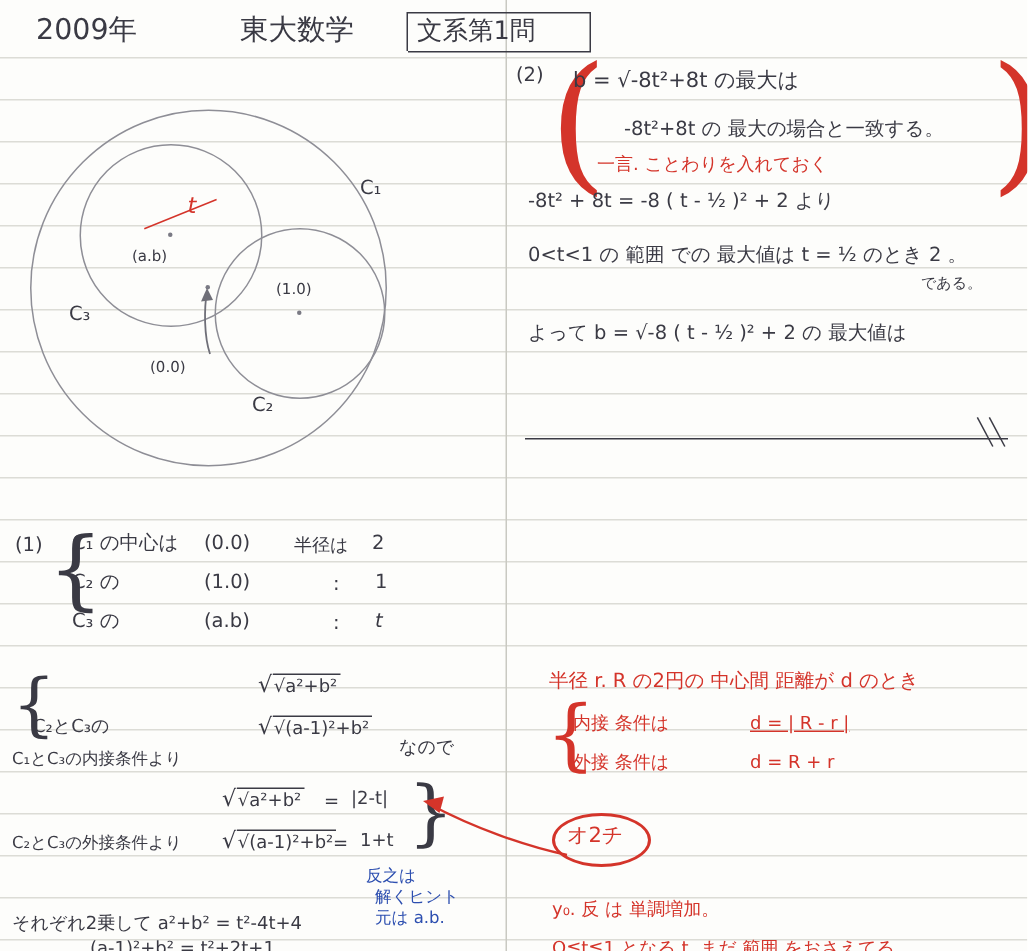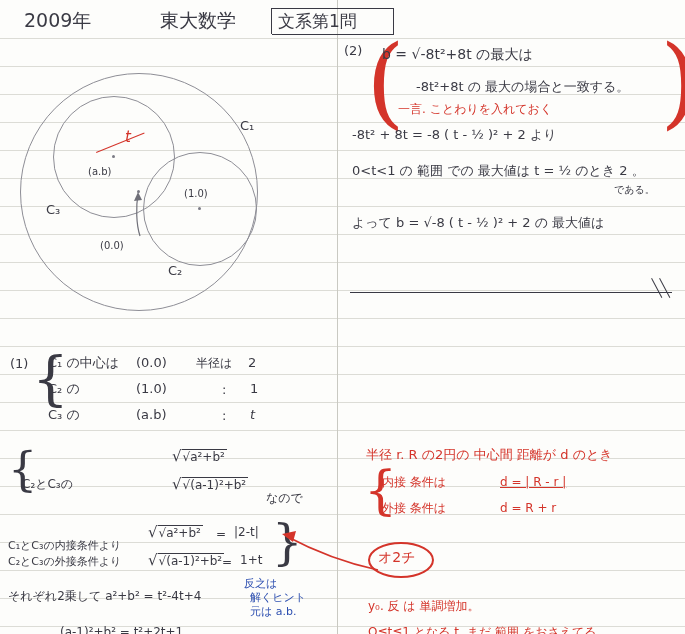--- a/index.html
+++ b/index.html
@@ -187,41 +187,41 @@
   <div class="bigbrace" style="left:8px; top:446px; font-size:46px; line-height:46px;">{</div>
   <div class="hw s12" style="left:172px; top:448px;">
     <span style="font-size:15px;">√</span><span class="sqrt-ov">√a²+b²</span>
   </div>
   <div class="hw s12" style="left:22px; top:478px;">C₂とC₃の</div>
   <div class="hw s12" style="left:172px; top:476px;">
     <span style="font-size:15px;">√</span><span class="sqrt-ov">√(a-1)²+b²</span>
   </div>
   <div class="hw s12" style="left:266px; top:492px;">なので</div>
 
-  <div class="hw s11" style="left:8px; top:540px;">C₁とC₃の内接条件より</div>
+  <div class="hw s11" style="left:8px; top:500px;">C₁とC₃の内接条件より</div>
   <div class="hw s12" style="left:148px; top:524px;">
     <span style="font-size:15px;">√</span><span class="sqrt-ov">√a²+b²</span>
   </div>
   <div class="hw s12" style="left:216px; top:528px;">=</div>
   <div class="hw s12" style="left:234px; top:526px;">|2-t|</div>
 
   <div class="hw s11" style="left:8px; top:556px;">C₂とC₃の外接条件より</div>
   <div class="hw s12" style="left:148px; top:552px;">
     <span style="font-size:15px;">√</span><span class="sqrt-ov">√(a-1)²+b²</span>
   </div>
   <div class="hw s12" style="left:222px; top:556px;">=</div>
   <div class="hw s12" style="left:240px; top:554px;">1+t</div>
 
   <div class="bigbrace" style="left:272px; top:518px; font-size:48px; line-height:48px; transform:scaleX(-1);">{</div>
 
   <div class="hw blue s11" style="left:244px; top:578px;">反之は</div>
   <div class="hw blue s11" style="left:250px; top:592px;">解くヒント</div>
   <div class="hw blue s11" style="left:250px; top:606px;">元は a.b.</div>
 
-  <div class="hw s12" style="left:8px; top:590px;">それぞれ2乗して   a²+b² = t²-4t+4</div>
+  <div class="hw s12" style="left:8px; top:609px;">それぞれ2乗して   a²+b² = t²-4t+4</div>
   <div class="hw s12" style="left:60px; top:626px;">(a-1)²+b²  =  t²+2t+1</div>
 
   <svg class="arrowsvg" style="left:276px; top:520px;" width="110" height="56">
     <path d="M102,50 C74,44 40,32 10,16" stroke="#d4342a" stroke-width="1.6" fill="none"></path>
     <path d="M6,14 l14,-3 l-3,11 z" fill="#d4342a"></path>
   </svg>
 
   <div class="hw s13" style="left:344px; top:44px;">(2)</div>
 
   <div class="redbrace" style="left:366px; top:32px; font-size:100px; line-height:100px;">(</div>

